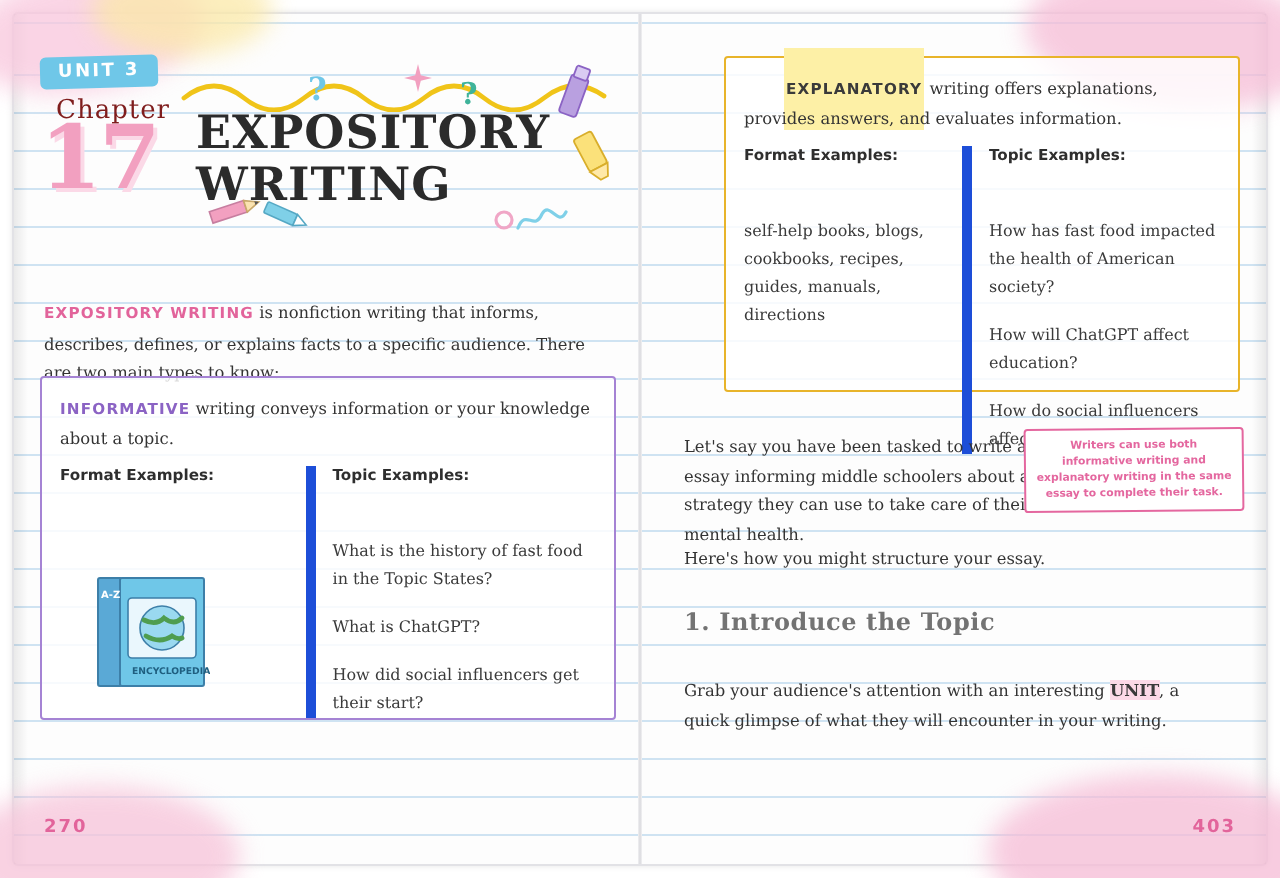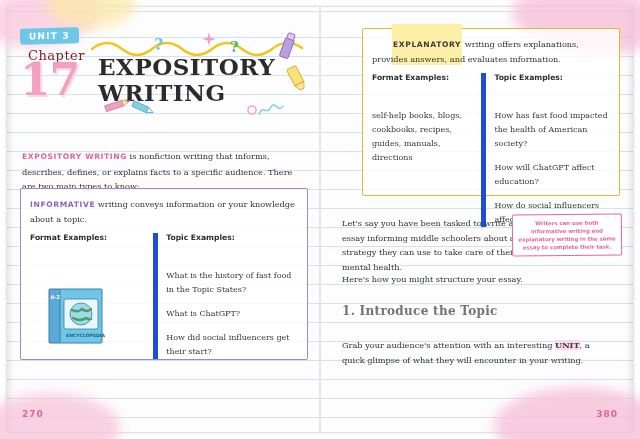--- a/index.html
+++ b/index.html
@@ -406,16 +406,16 @@
     <div class="rp-para" style="left:22px; top:266px; width:230px;">Here's how you might structure your essay.</div>
 
     <div class="callout">Writers can use both informative writing and explanatory writing in the same essay to complete their task.</div>
 
     <div class="section-head" style="left:22px; top:298px;">1. Introduce the Topic</div>
 
     <div class="rp-para" style="left:22px; top:332px; width:272px;">
       <span>Grab your audience's attention with an interesting </span><span class="kw-pinkhl">UNIT</span><span>, a quick glimpse of what they will encounter in your writing.</span>
     </div>
 
-    <div class="pagenum pagenum-r">380</div>
+    <div class="pagenum pagenum-r">403</div>
   </div>
 
 </div>
 
 </body></html>

